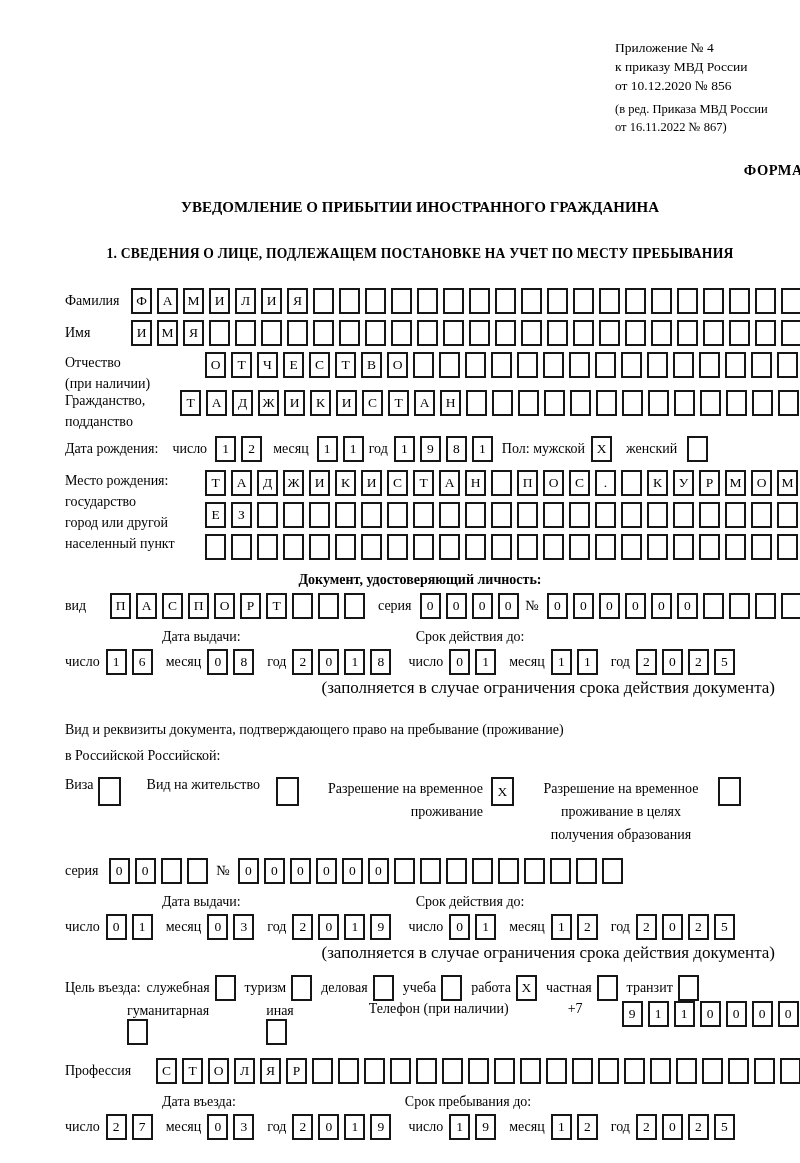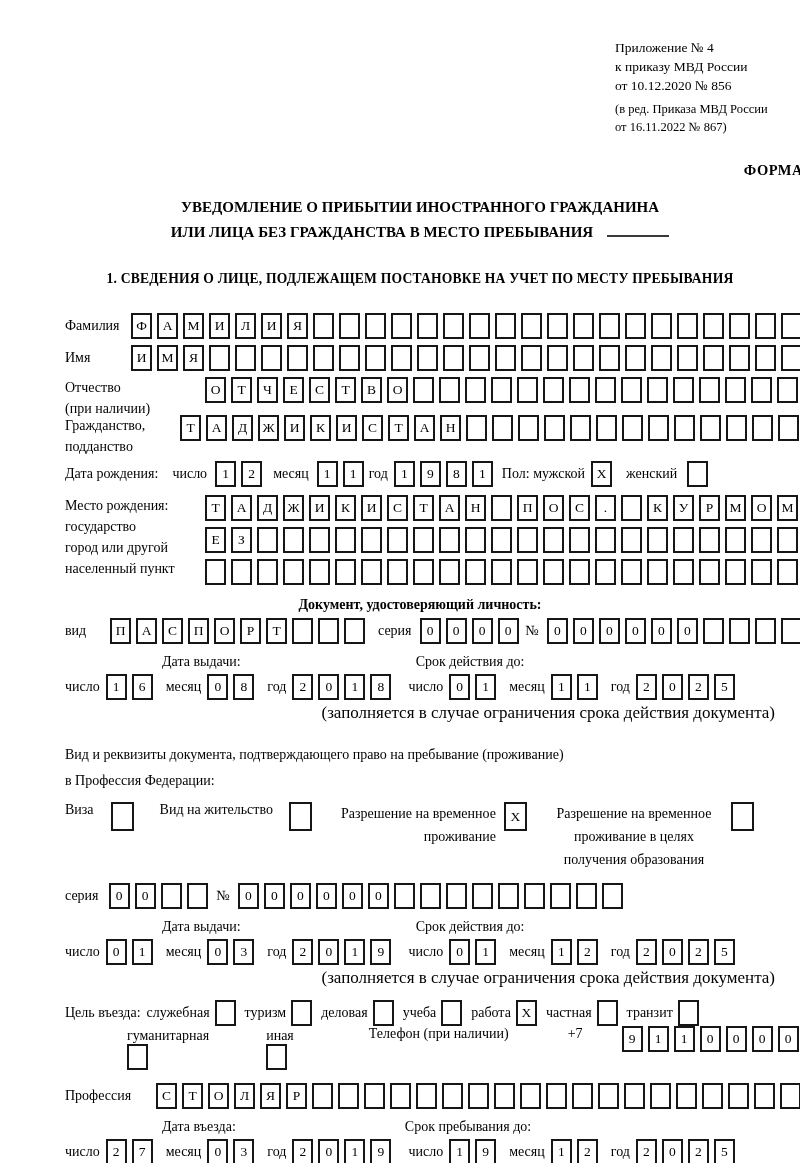--- a/index.html
+++ b/index.html
@@ -40,21 +40,21 @@
   .date-heads .dh-right{margin-left:175px;}
   .date-heads.entry .dh-right{margin-left:169px;}
   .dates-row{display:flex;align-items:center;margin-top:4px;}
   .dgroup{display:flex;align-items:center;}
   .dg-right{margin-left:12px;}
   .note{width:100%;text-align:right;font-size:17px;margin-top:3px;}
   .intro{font-size:14px;line-height:26px;margin-top:19px;}
 
   .opts{display:flex;align-items:flex-start;margin-top:8px;font-size:14px;}
   .opt{display:flex;align-items:flex-start;}
-  .opt .olabel{white-space:nowrap;margin-right:17px;}
+  .opt .olabel{white-space:nowrap;margin-right:4px;}
   .opt .wrap2{width:162px;white-space:normal;text-align:right;line-height:23px;margin-right:8px;}
   .opt .wrap3{width:178px;white-space:normal;text-align:center;line-height:23px;margin-right:8px;}
   .opts .box{width:19px;height:25px;}
 
   .purpose{display:flex;align-items:center;margin-top:12px;}
   .purpose .pair{display:flex;align-items:center;margin-right:9px;}
   .purpose .pair .lbl{margin-right:5px;}
   .purpose2{display:flex;align-items:flex-start;margin-left:62px;gap:31px;}
 </style>
 </head>
@@ -68,21 +68,20 @@
     <div>от 10.12.2020 № 856</div>
     <div class="sub">
       <div>(в ред. Приказа МВД России</div>
       <div>от 16.11.2022 № 867)</div>
     </div>
   </div>
   <div class="forma">ФОРМА</div>
 
   <div class="title">
     <div>УВЕДОМЛЕНИЕ О ПРИБЫТИИ ИНОСТРАННОГО ГРАЖДАНИНА</div>
-    <div><span>ИЛИ ЛИЦА БЕЗ ГРАЖДАНСТВА В МЕСТО ПРЕБЫВАНИЯ</span><span class="blank-line"></span></div>
   </div>
 
   <div class="sec-heading">1. СВЕДЕНИЯ О ЛИЦЕ, ПОДЛЕЖАЩЕМ ПОСТАНОВКЕ НА УЧЕТ ПО МЕСТУ ПРЕБЫВАНИЯ</div>
 
   <div class="row" style="margin-top:26px;">
     <span class="lbl w-name">Фамилия</span>
     <span class="boxes">
         <span class="box">Ф</span>
         <span class="box">А</span>
         <span class="box">М</span>
@@ -399,21 +398,21 @@
           <span class="box">0</span>
           <span class="box">2</span>
           <span class="box">5</span>
         </span>
     </span>
   </div>
   <div class="note">(заполняется в случае ограничения срока действия документа)</div>
 
   <div class="intro">
     <div>Вид и реквизиты документа, подтверждающего право на пребывание (проживание)</div>
-    <div>в Профессия Федерации:</div>
+    <div>в Российской Российской:</div>
   </div>
 
   <div class="opts">
     <span class="opt">
       <span class="olabel">Виза</span>
       <span class="box chk"></span>
     </span>
     <span class="opt" style="margin-left:26px;">
       <span class="olabel" style="margin-right:16px;">Вид на жительство</span>
       <span class="box chk"></span>

